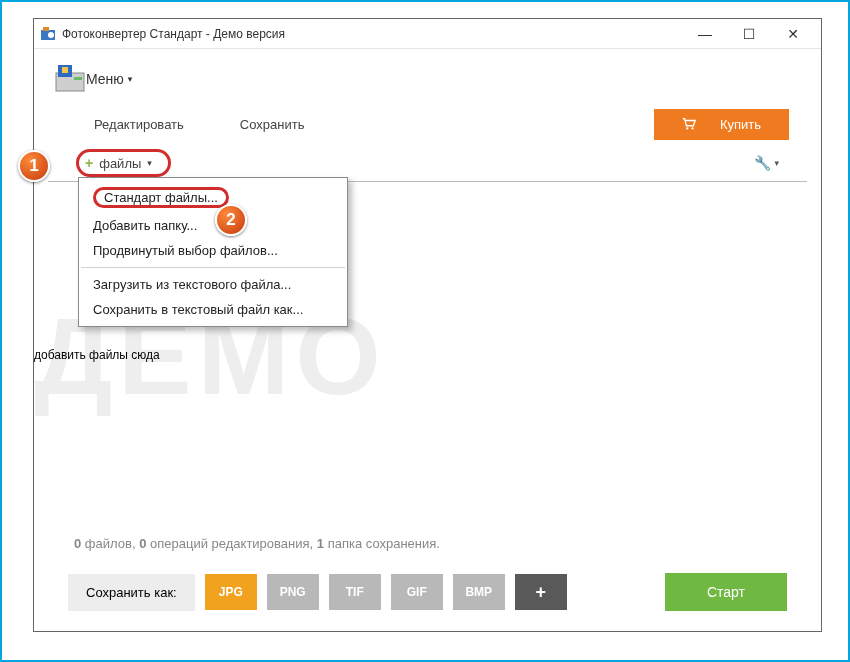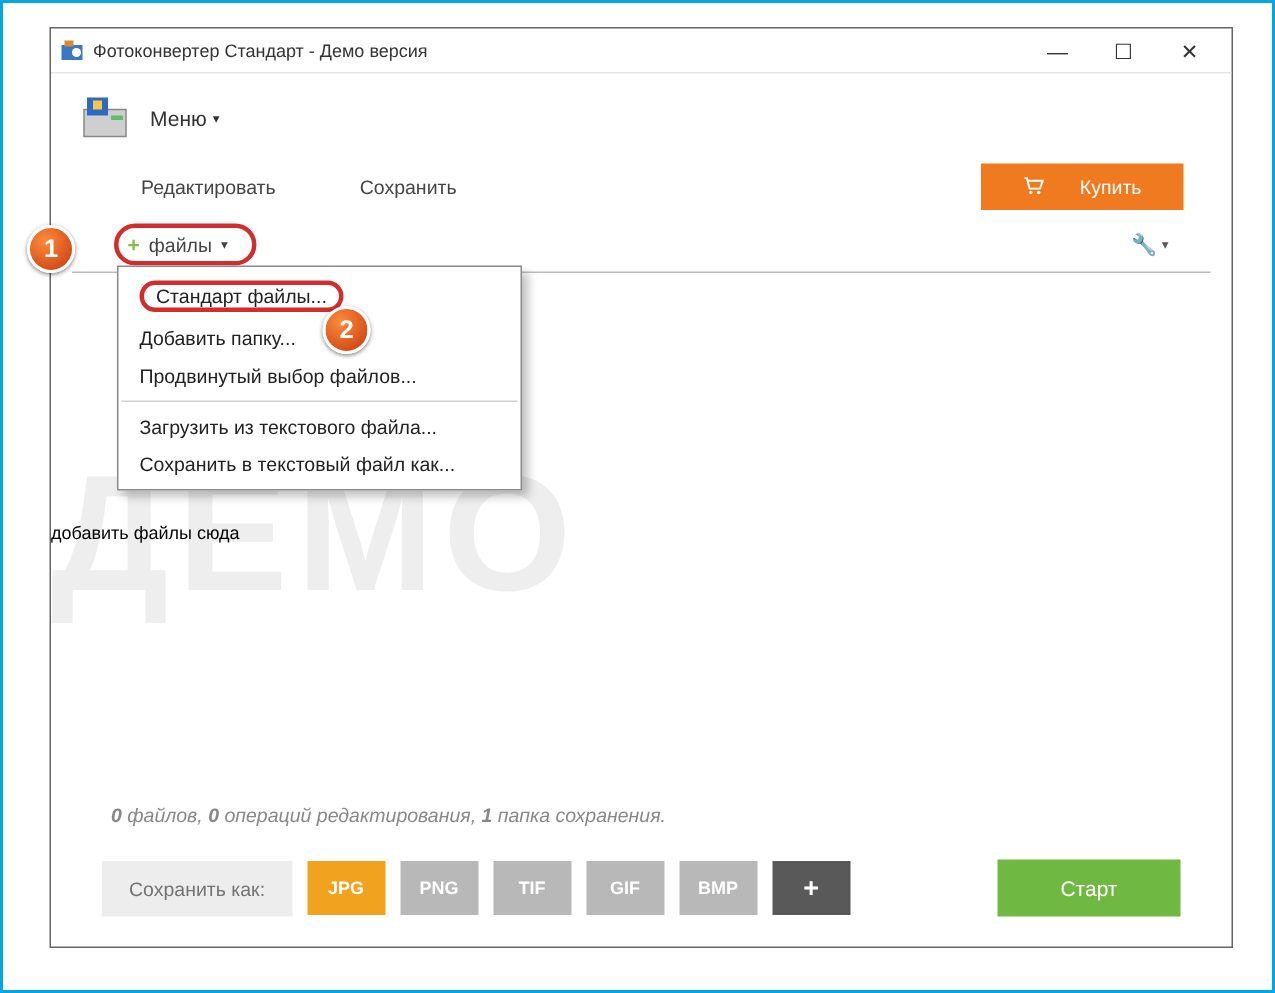--- a/index.html
+++ b/index.html
@@ -4,44 +4,44 @@
 <style>
 * { box-sizing: border-box; margin: 0; padding: 0; }
 body { font-family: "Segoe UI", Tahoma, Arial, sans-serif; font-size: 13px; color: #333; background: #fff; width: 850px; height: 662px; position: relative; }
 .outer-border { border: 2px solid #04a6e0; position: absolute; inset: 0; }
 .window { position: absolute; top: 18px; left: 33px; width: 789px; height: 614px; border: 1px solid #666; background: #fff; display: flex; flex-direction: column; }
 .titlebar { height: 30px; display: flex; align-items: center; padding: 0 6px; border-bottom: 1px solid #e5e5e5; }
 .title-icon { width: 16px; height: 16px; margin-right: 6px; }
 .title-text { flex: 1; font-size: 12px; }
 .win-btns { display: flex; }
 .win-btn { width: 44px; height: 28px; display: flex; align-items: center; justify-content: center; font-family: Arial; font-size: 14px; }
-.menu-bar { display: flex; align-items: center; padding: 14px 20px 10px 20px; gap: 14px; }
+.menu-bar { display: flex; align-items: center; padding: 14px 20px 10px 20px; }
 .app-logo { width: 32px; height: 32px; display:flex; align-items:center; justify-content:center; }
 .menu-label { font-size: 14px; display: flex; align-items: center; gap: 4px; }
 .tabs-row { display: flex; align-items: center; padding: 0 32px; gap: 0; height: 38px; }
 .tab { padding: 8px 28px; font-size: 13px; color: #444; }
 .tab.active { background: #ededed; }
 .spacer { flex: 1; }
 .buy-btn { background: #f07a1f; color: #fff; padding: 8px 28px; display: flex; align-items: center; gap: 24px; font-size: 13px; }
 .cart-icon { width:14px; height:14px; }
 .sub-bar { display: flex; align-items: center; padding: 6px 28px 4px 28px; border-bottom: 1px solid #bbb; margin: 0 14px; position: relative; }
 .files-btn { display: inline-flex; align-items: center; gap: 6px; padding: 3px 16px 3px 6px; font-size: 13px; color: #444; border: 3px solid #d22d2d; border-radius: 14px; position: relative; }
 .plus-ic { color: #8fb84a; font-weight: bold; font-size: 14px; }
 .caret { font-size: 9px; }
 .wrench { margin-left: auto; font-size: 14px; color: #555; display:flex; align-items:center; gap:3px;}
 .dropdown { position: absolute; top: 34px; left: 30px; width: 270px; background: #fff; border: 1px solid #8a8a8a; box-shadow: 4px 4px 6px rgba(0,0,0,0.25); padding: 4px 0; z-index: 5; }
 .dd-item { padding: 5px 14px; font-size: 13px; color: #222; }
 .dd-sep { height: 1px; background: #d0d0d0; margin: 4px 2px; }
 .dd-highlight { display:inline-block; border: 3px solid #d22d2d; border-radius: 14px; padding: 0px 8px; }
 .stage { flex: 1; position: relative; display: flex; align-items: center; justify-content: flex-start; }
 .demo-bg { position: absolute; font-size: 110px; font-weight: 600; color: #eee; letter-spacing: 6px; user-select: none; z-index: 0; }
 .drop-hint { position: relative; z-index: 1; color: #000000; font-size: 12px; }
-.status { padding: 8px 40px; color: #888; font-size: 13px; font-style: italic; }
+.status { padding: 8px 40px; color: #888; font-size: 13px; }
 .bottom { display: flex; align-items: center; padding: 14px 34px 20px 34px; gap: 10px; }
-.save-as { background: #ededed; padding: 11px 18px; font-size: 13px; color: #737373; }
+.save-as { background: #ededed; padding: 11px 18px; font-size: 13px; color: #000000; }
 .fmt-btn { width: 52px; height: 36px; display: flex; align-items: center; justify-content: center; font-size: 12px; font-weight: 600; color: #fff; text-align: center; }
 .fmt-jpg { background: #f1a21f; }
 .fmt-gray { background: #b8b8b8; }
 .fmt-plus { background: #595959; font-size: 18px; }
 .start-btn { background: #6fb842; color: #fff; padding: 11px 42px; font-size: 14px; margin-left: auto; }
 .callout { position: absolute; width: 32px; height: 32px; border-radius: 50%; background: radial-gradient(circle at 35% 30%, #ff8a3a, #c33a0e); border: 2px solid #fff; box-shadow: 0 1px 3px rgba(0,0,0,0.5); color: #fff; font-weight: bold; font-size: 17px; display:flex; align-items:center; justify-content:center; z-index: 20; }
 .c1 { top: 150px; left: 18px; }
 .c2 { top: 204px; left: 215px; }
 </style>
 </head>

